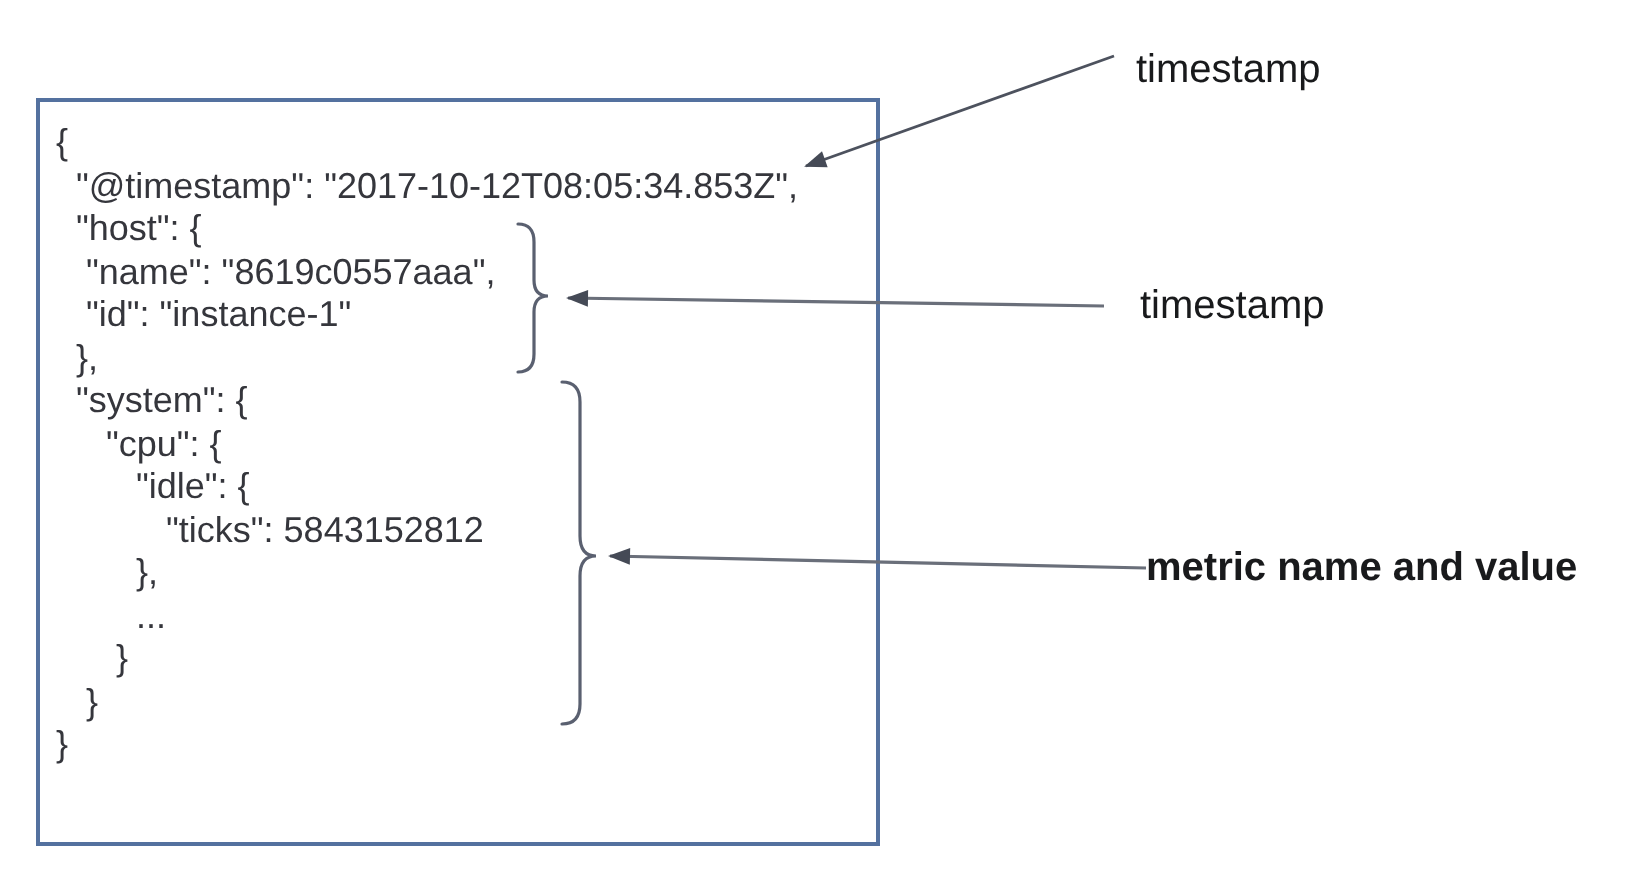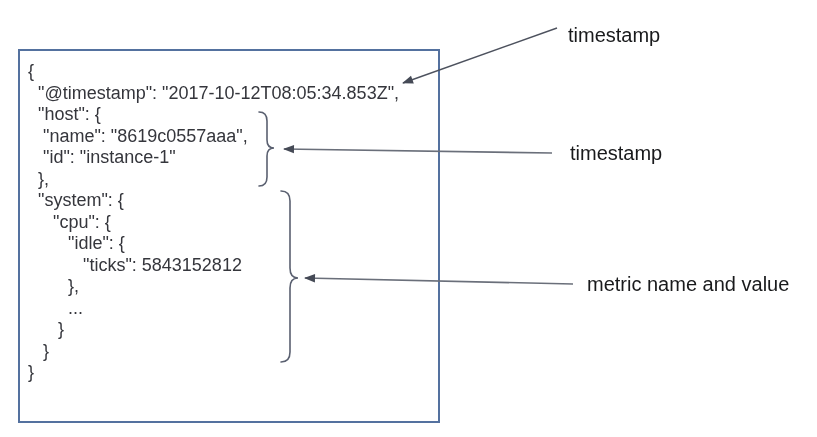--- a/index.html
+++ b/index.html
@@ -47,21 +47,21 @@
   .label {
     position: absolute;
     font-size: 20px;
     line-height: 20px;
     color: #191a1c;
     white-space: nowrap;
     z-index: 4;
   }
   .label-timestamp { left: 568px; top: 25px; }
   .label-dimensions { left: 570px; top: 143px; }
-  .label-metric { left: 587px; top: 274px; }
+  .label-metric { left: 573px; top: 274px; font-weight: bold; }
 </style>
 </head>
 <body>
 
 <div class="canvas">
 
   <div class="doc-box"></div>
 
   <div class="code">{
   "@timestamp": "2017-10-12T08:05:34.853Z",

